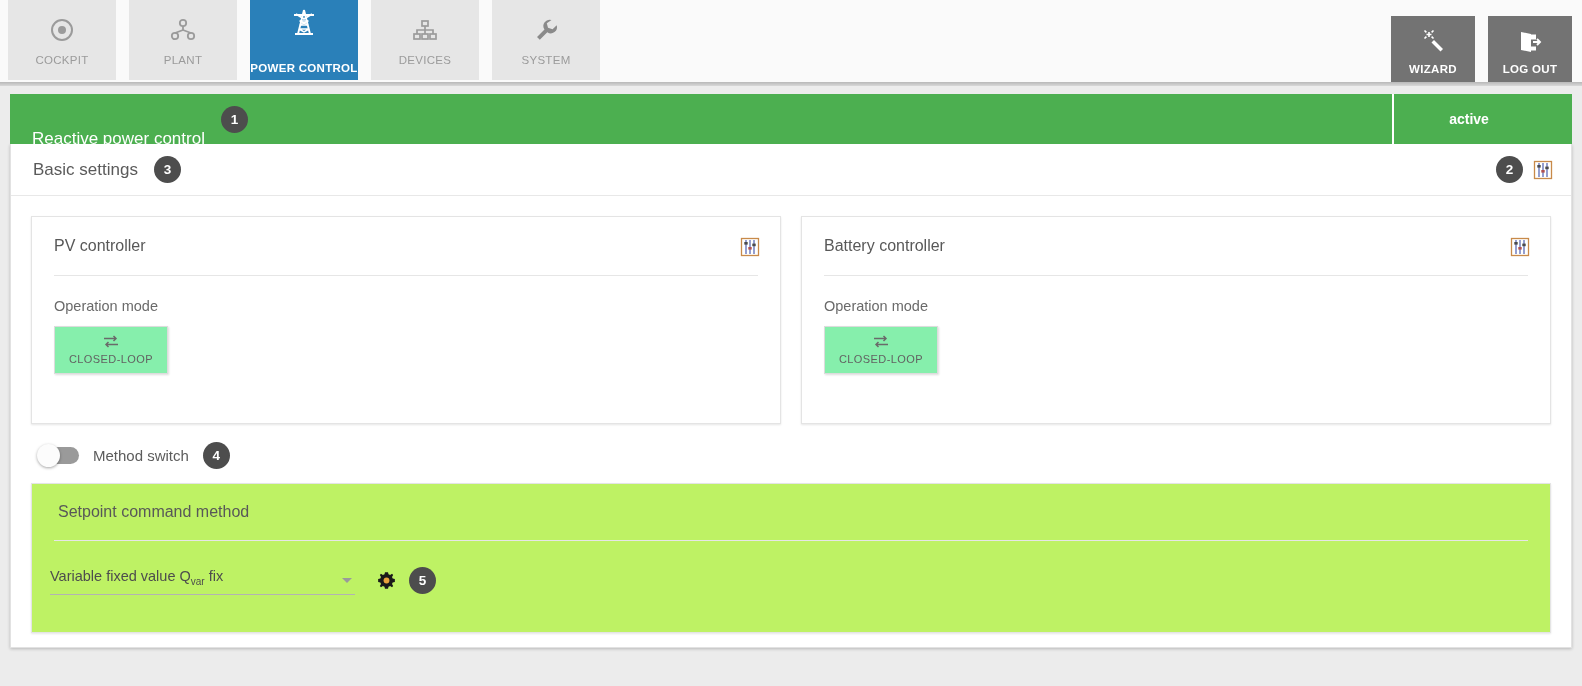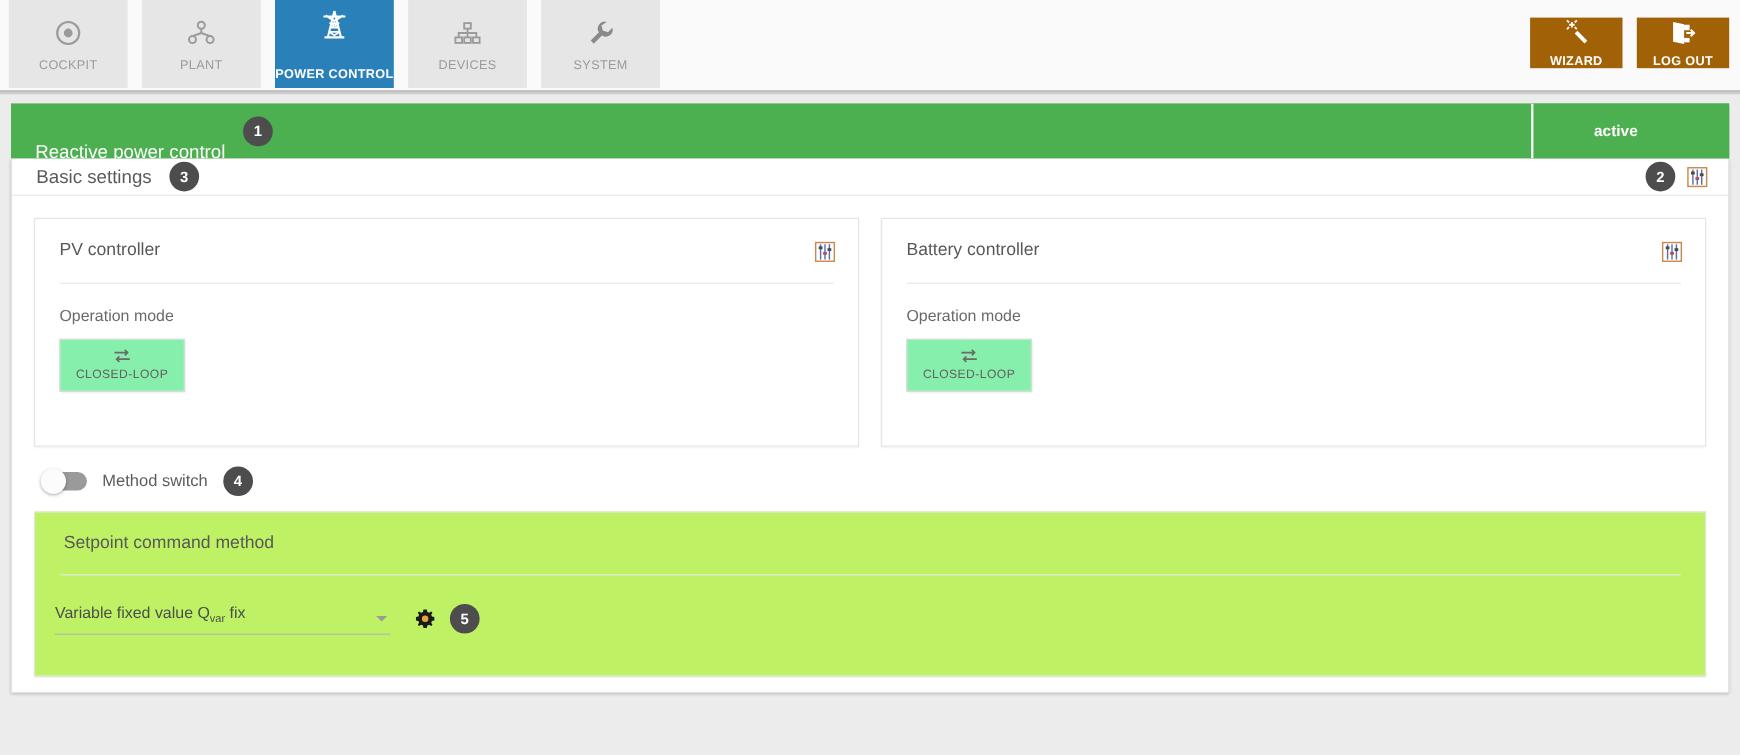--- a/index.html
+++ b/index.html
@@ -63,22 +63,22 @@
   .nav-tab.active .nav-label { font-weight: bold; font-size: 11.5px; }
 
   .nav-right {
     position: absolute;
     right: 10px;
     top: 16px;
     display: flex;
   }
   .nav-btn {
     width: 84px;
-    height: 46px;
-    background: #a16207;
+    height: 70px;
+    background: #737373;
     color: #fff;
     display: flex;
     flex-direction: column;
     align-items: center;
     justify-content: center;
     cursor: pointer;
     margin-left: 13px;
   }
   .nav-btn .nav-icon { height: 28px; display:flex; align-items:center; justify-content:center; margin-bottom: 7px;}
   .nav-btn .nav-label { font-size: 11.5px; font-weight: bold; letter-spacing: 0.3px; }
@@ -165,21 +165,21 @@
   .body-card {
     background: #ffffff;
     border: 1px solid #e2e2e2;
     border-top: none;
     box-shadow: 0 1px 3px rgba(0,0,0,0.22);
     padding: 0 0 14px 0;
   }
 
   .section-head {
     position: relative;
-    height: 34px;
+    height: 52px;
     display: flex;
     align-items: center;
     padding: 0 22px 0 22px;
     border-bottom: 1px solid #e8e8e8;
   }
   .section-title { font-size: 17px; color: #5a5a5a; }
   .section-head .badge { margin-left: 16px; }
   .section-head-right {
     position: absolute;
     right: 18px;

